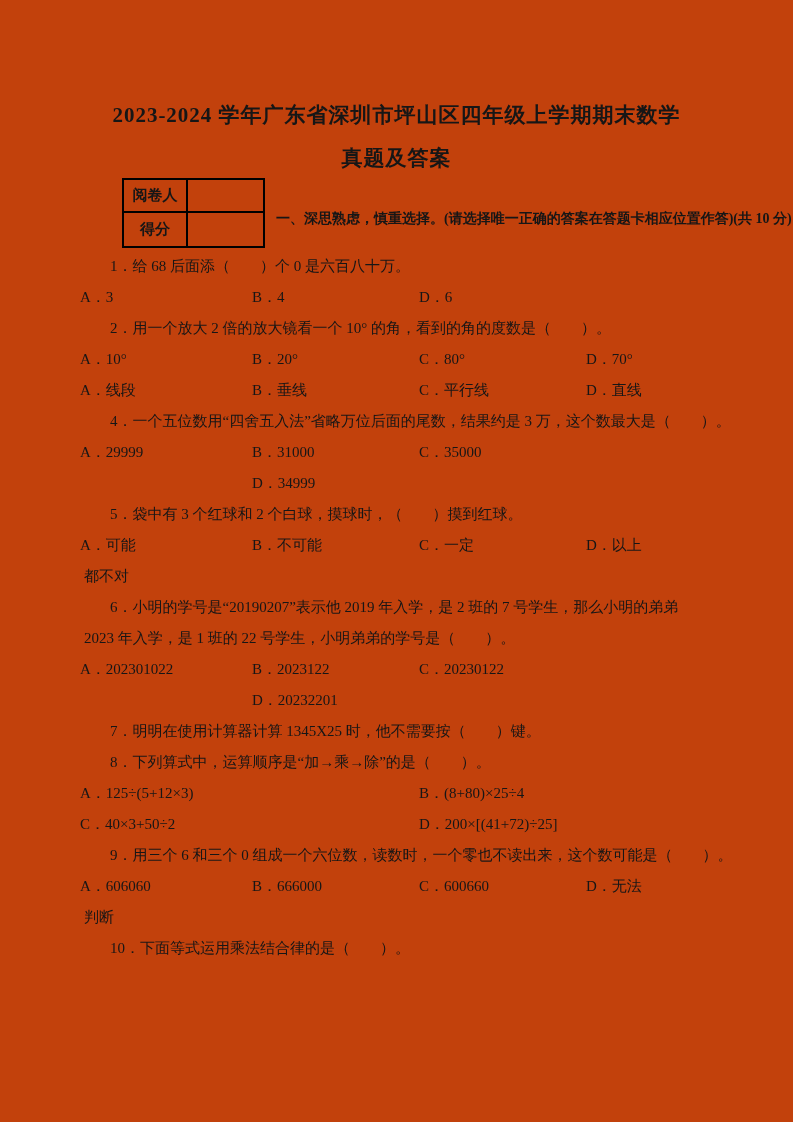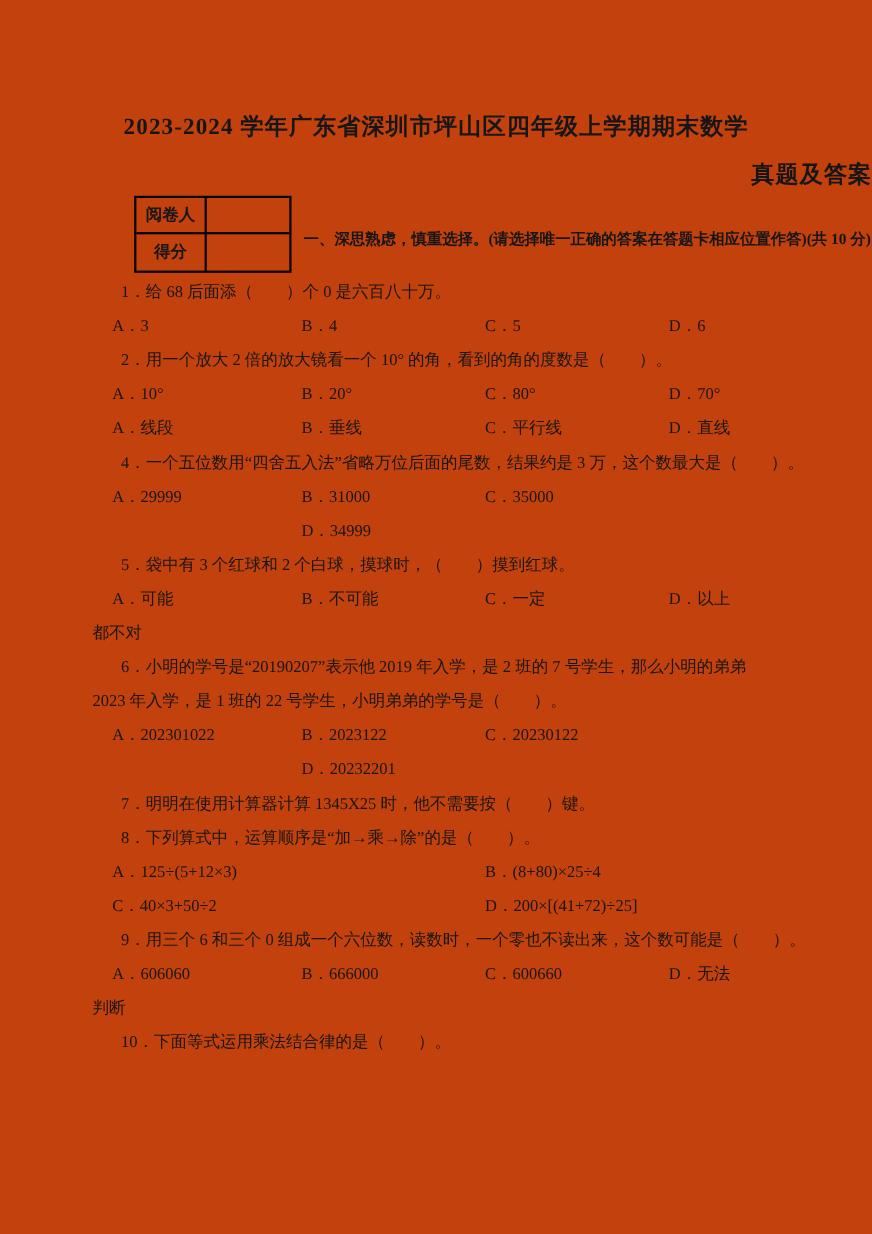--- a/index.html
+++ b/index.html
@@ -6,21 +6,21 @@
   .page {
     position:relative; width:793px; height:1122px; margin:0 auto;
     background:#c2410c; color:#161616; overflow:hidden;
     font-family:"Liberation Serif","DejaVu Serif",serif;
   }
   .title {
     position:absolute; left:0; width:793px; text-align:center;
     font-weight:bold; font-size:21px; letter-spacing:1px; white-space:nowrap;
   }
   #title-line1 { top:101px; }
-  #title-line2 { top:144px;text-align:right; }
+  #title-line2 { top:144px; }
 
   .gtable {
     position:absolute; left:122px; top:178px; width:143px; height:70px;
     box-sizing:border-box; border:2px solid #000;
     display:grid; grid-template-columns:64px 1fr; grid-template-rows:1fr 1fr;
   }
   .gt-cell {
     box-sizing:border-box; display:flex; align-items:center; justify-content:center;
     font-weight:bold; font-size:15px;
   }
@@ -32,21 +32,21 @@
     font-weight:bold; font-size:14px; line-height:17px; white-space:nowrap;
   }
 
   .body { position:absolute; left:0; top:251px; width:793px; }
   .line {
     height:31px; line-height:31px; padding-left:110px;
     font-size:15px; white-space:nowrap;
   }
   .cont { padding-left:84px; }
   .opts {
-    height:31px; line-height:31px; margin-left:102px;
+    height:31px; line-height:31px; margin-left:80px;
     display:grid; grid-template-columns:172px 167px 167px 1fr;
     font-size:15px; white-space:nowrap;
   }
   .col2 { grid-column:2; }
   .col3 { grid-column:3; }
 </style>
 </head>
 <body>
 
 <div class="page">
@@ -63,21 +63,20 @@
 
   <div class="heading">一、深思熟虑，慎重选择。(请选择唯一正确的答案在答题卡相应位置作答)(共 10 分)</div>
 
   <div class="body">
 
     <div>
       <div class="line">1．给 68 后面添（　　）个 0 是六百八十万。</div>
       <div class="opts">
         <span>A．3</span>
         <span>B．4</span>
-        <span>C．5</span>
         <span>D．6</span>
       </div>
     </div>
 
     <div>
       <div class="line">2．用一个放大 2 倍的放大镜看一个 10° 的角，看到的角的度数是（　　）。</div>
       <div class="opts">
         <span>A．10°</span>
         <span>B．20°</span>
         <span>C．80°</span>

